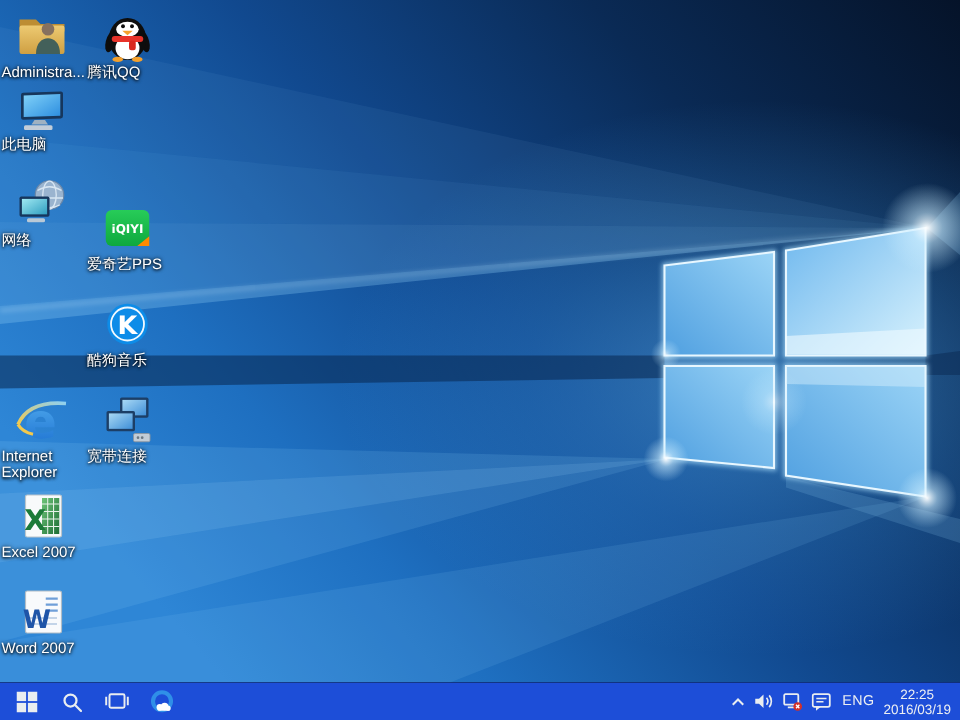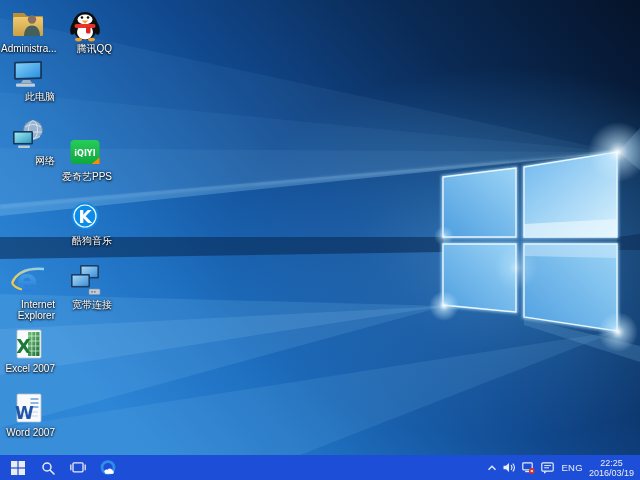--- a/index.html
+++ b/index.html
@@ -2,21 +2,21 @@
 <html><head>
 <meta charset="utf-8">
 <style>
   html,body{margin:0;padding:0;}
   body{width:640px;height:480px;overflow:hidden;position:relative;background:#000;
        font-family:"Liberation Sans","DejaVu Sans",sans-serif;-webkit-font-smoothing:antialiased;}
   
   .desktop{position:absolute;left:0;top:0;width:640px;height:455px;overflow:hidden;}
   .wall{position:absolute;left:0;top:0;display:block;}
   
-  .cell{position:absolute;width:54px;text-align:right;cursor:default;}
+  .cell{position:absolute;width:54px;text-align:left;cursor:default;}
   .cell .ic{height:38px;display:flex;align-items:flex-end;justify-content:center;}
   .cell .lbl{margin-top:1px;font-size:10px;line-height:11px;color:#fff;white-space:nowrap;
              text-shadow:0 1px 2px #000,0 0 3px rgba(0,0,0,.85);}
   .cell.wrap .lbl{white-space:normal;}
   
   .taskbar{position:absolute;left:0;bottom:0;width:640px;height:25px;background:#1d4ed8;
            display:flex;align-items:center;z-index:5;}
   .tb-btn{width:30px;height:25px;display:flex;align-items:center;justify-content:center;}
   .tb-btn:first-child{margin-left:3px;}
   .tray{position:absolute;right:2px;top:0;height:25px;display:flex;align-items:center;}

